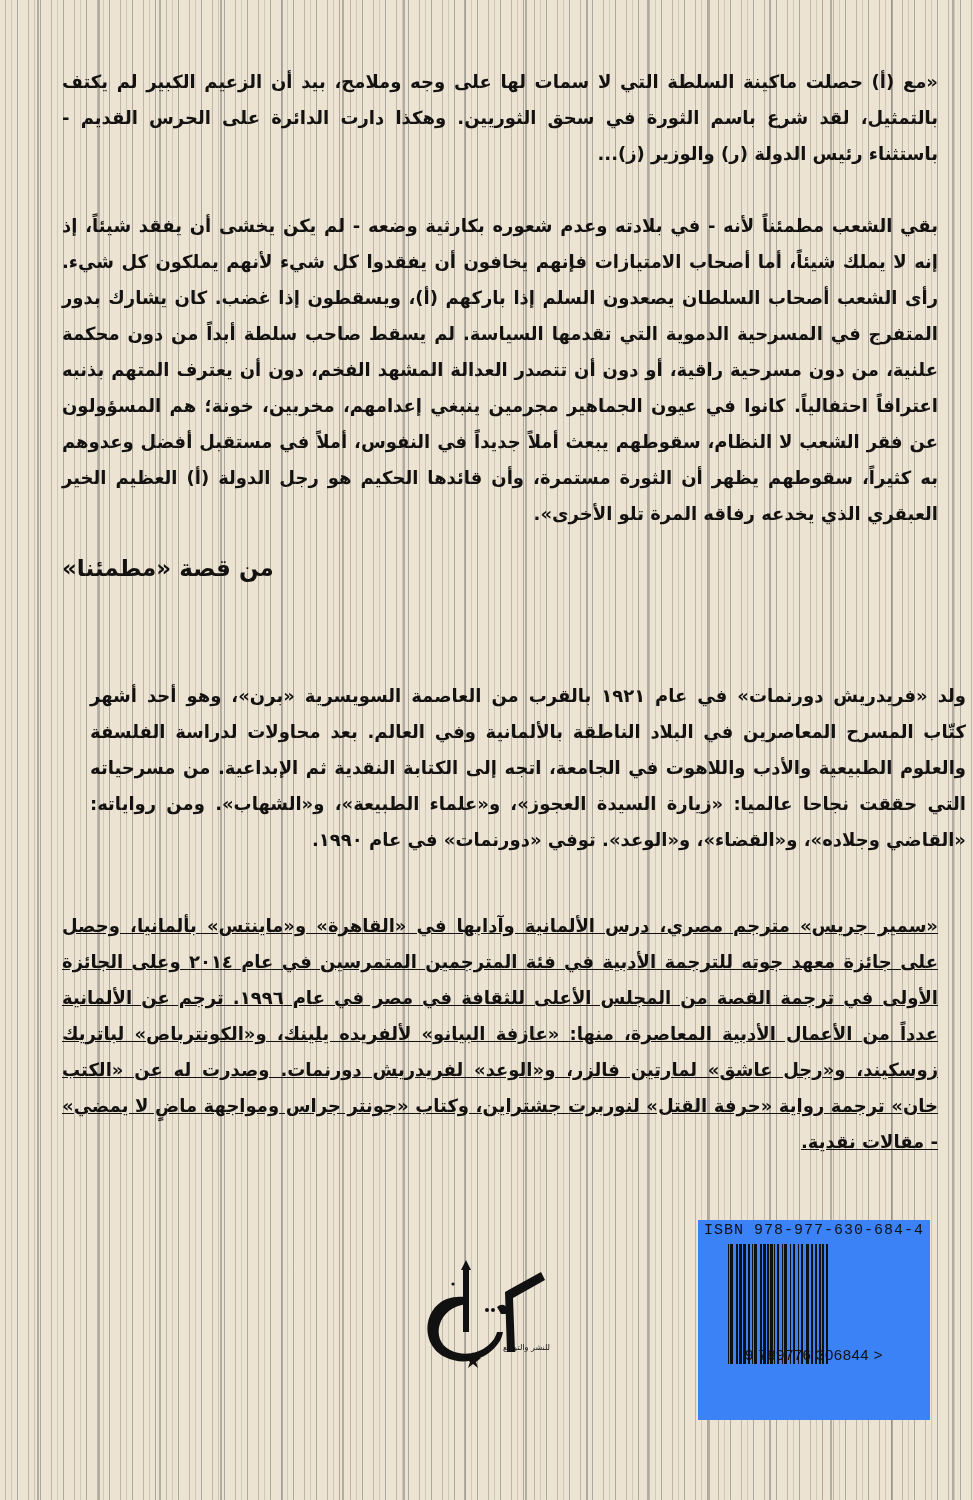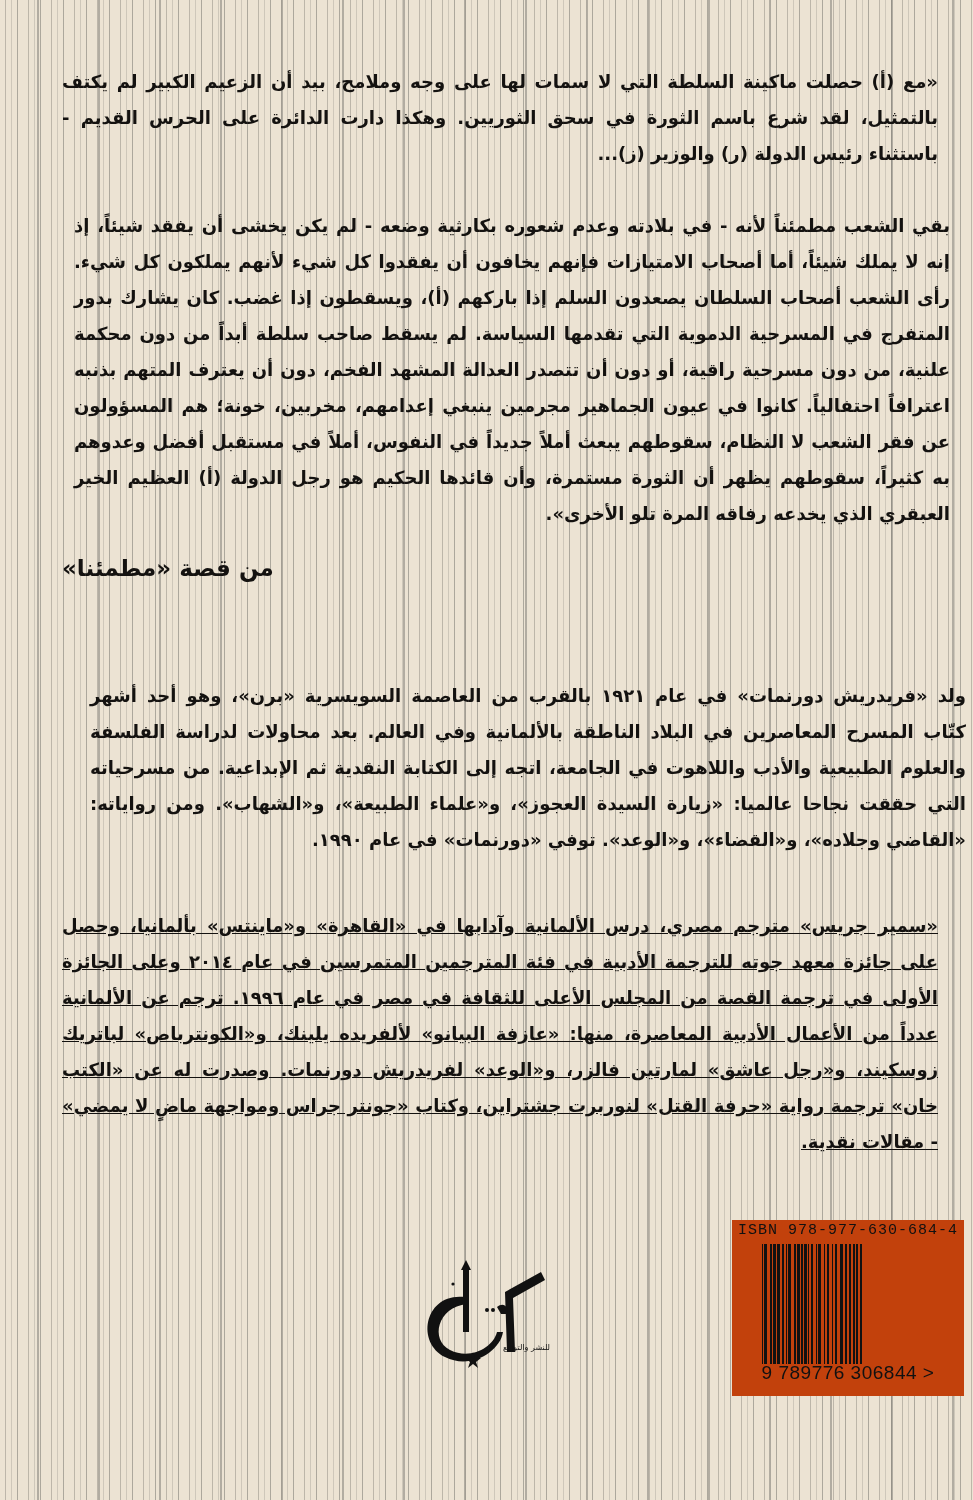--- a/index.html
+++ b/index.html
@@ -23,42 +23,41 @@
       color: #141210;
     }
     .text-block {
       position: absolute; left: 62px; width: 876px;
       direction: rtl; text-align: justify; text-align-last: right;
       font-family: "DejaVu Sans", sans-serif;
       font-size: 18px; line-height: 36px; font-weight: bold;
     }
     .text-block p { margin: 0; }
     #excerpt1 { top: 64px; }
-    #excerpt2 { top: 208px; margin-left: 12px; }
+    #excerpt2 { top: 208px; }
     #source { top: 555px; left: 62px; width: 876px; direction: rtl; text-align: left; position: absolute; font-size: 23px; font-weight: bold; }
     #author-bio { top: 678px; margin-left: 28px; }
     #translator-bio { top: 908px; text-decoration: underline; }
 
     .isbn-box {
-      position: absolute; left: 698px; top: 1220px; width: 232px; height: 176px;
-      background: #c2410c;
-      margin-left: 34px;
+      position: absolute; left: 698px; top: 1220px; width: 232px; height: 200px;
+      background: #3b82f6;
     }
     .isbn-label {
       position: absolute; left: 0; right: 0; top: 2px; text-align: center;
       font-family: "Liberation Mono", monospace; font-size: 15px; letter-spacing: 1px; color: #111;
     }
     .barcode {
       position: absolute; left: 30px; top: 24px; width: 174px; height: 120px;
       display: flex; align-items: stretch;
     }
     .barcode span { display: block; height: 100%; }
     .barcode-digits {
-      position: absolute; left: 0; right: 0; top: 142px; text-align: center;
-      font-family: "Liberation Sans", sans-serif; font-size: 19px; letter-spacing: 0.5px; color: #111;
+      position: absolute; left: 0; right: 0; top: 126px; text-align: center;
+      font-family: "Liberation Sans", sans-serif; font-size: 15px; letter-spacing: 0.5px; color: #111;
     }
     .logo {
       position: absolute; left: 405px; top: 1252px; width: 150px; height: 120px;
     }
   </style>
 </head>
 <body>
 
 <div class="text-block" id="excerpt1">
   <p>«مع (أ) حصلت ماكينة السلطة التي لا سمات لها على وجه وملامح، بيد أن الزعيم الكبير لم يكتف بالتمثيل، لقد شرع باسم الثورة في سحق الثوريين. وهكذا دارت الدائرة على الحرس القديم - باستثناء رئيس الدولة (ر) والوزير (ز)...</p>

